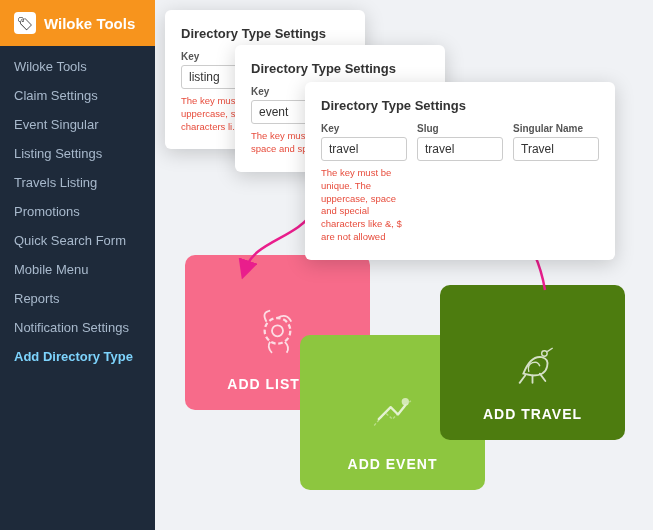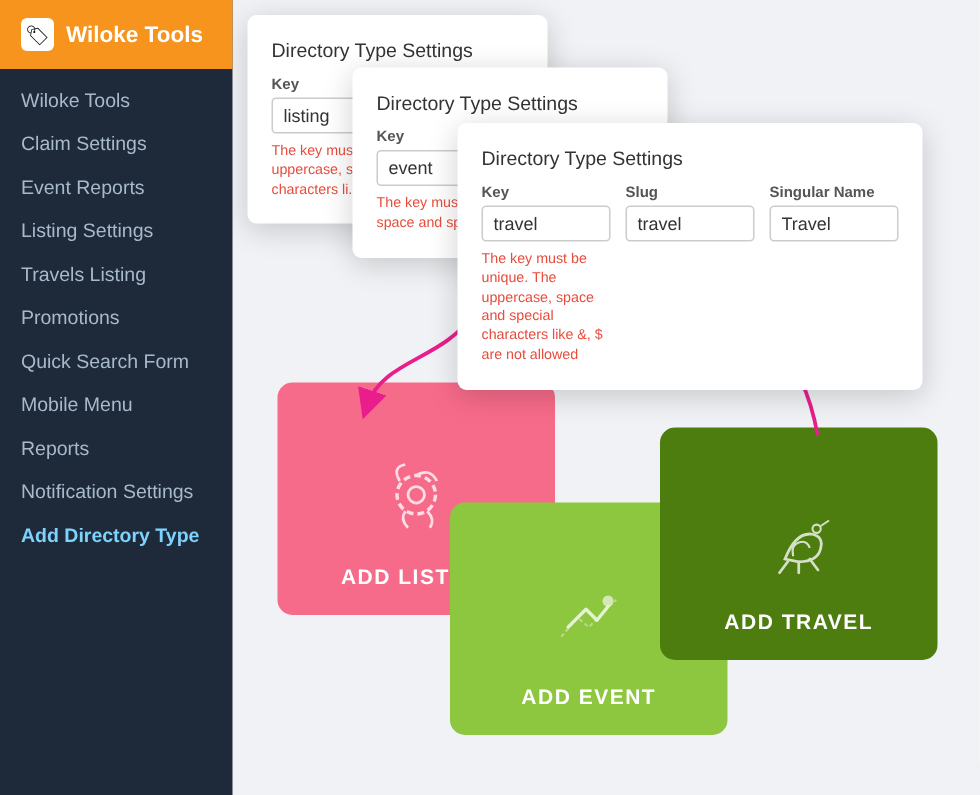--- a/index.html
+++ b/index.html
@@ -147,21 +147,21 @@
       width: 210px;
       min-height: 120px;
     }
     .dialog-3 {
       left: 150px; top: 82px;
       width: 310px;
       min-height: 150px;
     }
     .dialog-title {
       font-size: 13px;
-      font-weight: 400;
+      font-weight: 700;
       color: #333;
       margin-bottom: 10px;
     }
     .dialog-field-label {
       font-size: 10px;
       color: #555;
       margin-bottom: 3px;
       font-weight: 600;
     }
     .dialog-input {
@@ -209,21 +209,21 @@
 <body>
 
 <div class="sidebar">
   <div class="sidebar-header">
     <div class="sidebar-logo-icon">🏷</div>
     <span class="sidebar-title">Wiloke Tools</span>
   </div>
   <nav class="sidebar-nav">
     <div class="sidebar-item">Wiloke Tools</div>
     <div class="sidebar-item">Claim Settings</div>
-    <div class="sidebar-item">Event Reports</div>
+    <div class="sidebar-item">Event Singular</div>
     <div class="sidebar-item">Listing Settings</div>
     <div class="sidebar-item">Travels Listing</div>
     <div class="sidebar-item">Promotions</div>
     <div class="sidebar-item">Quick Search Form</div>
     <div class="sidebar-item">Mobile Menu</div>
     <div class="sidebar-item">Reports</div>
     <div class="sidebar-item">Notification Settings</div>
     <div class="sidebar-item active">Add Directory Type</div>
   </nav>
 </div>

